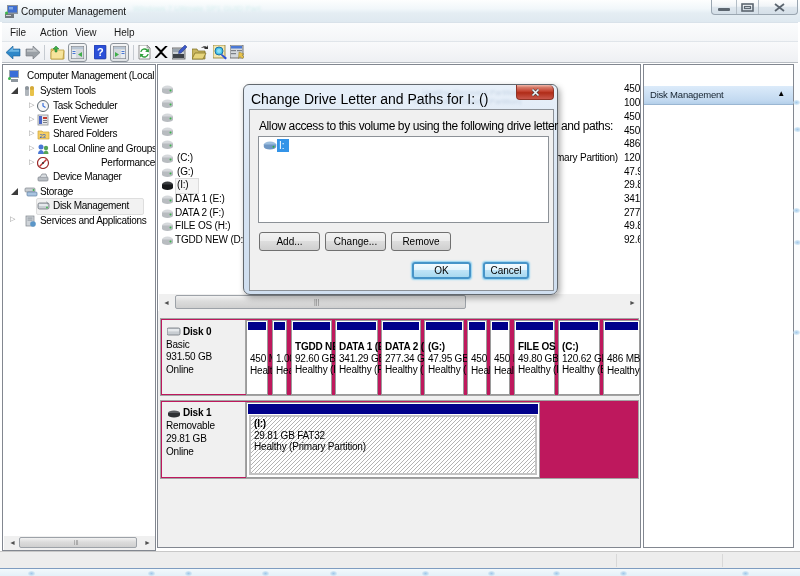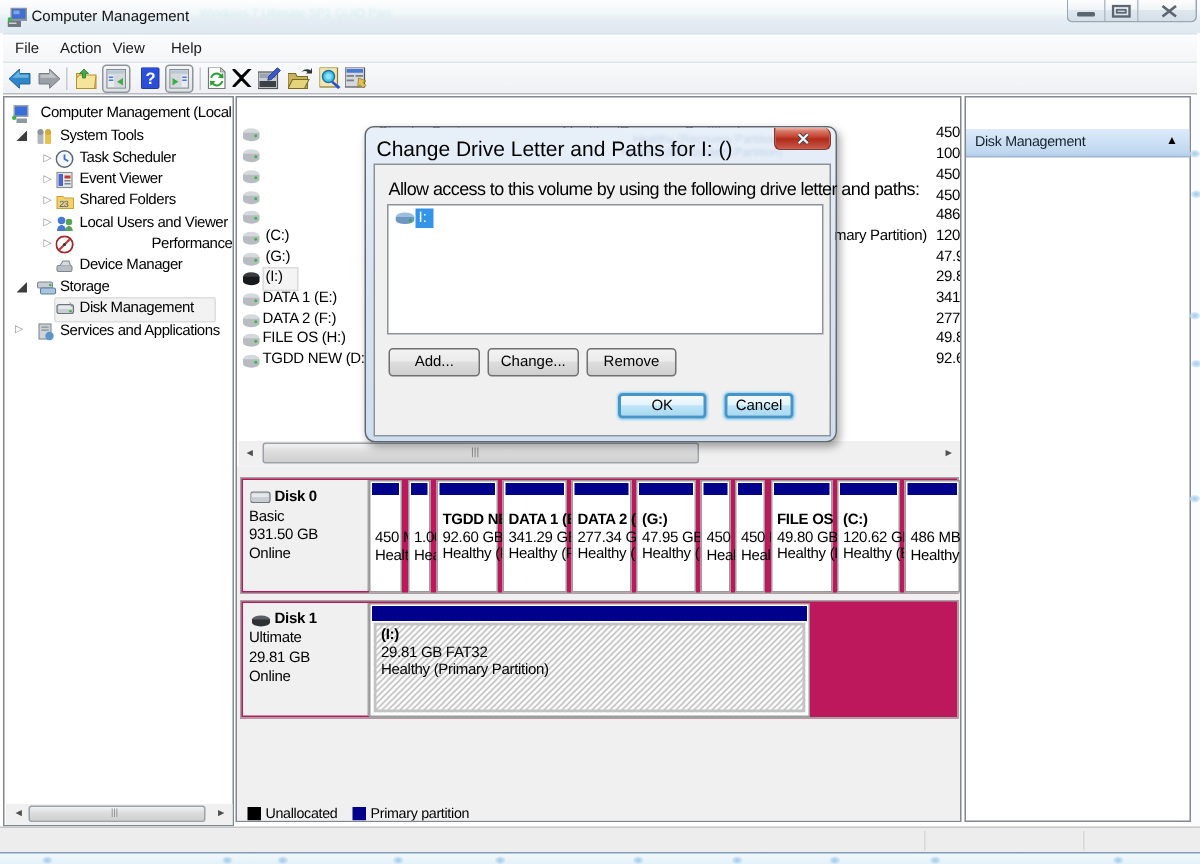--- a/index.html
+++ b/index.html
@@ -267,21 +267,21 @@
     <span style="position:absolute;left:45px;top:1px;">Shared Folders</span>
     </div>
   <div class="trow" style="left:5px;top:77px;">
     <span style="position:absolute;left:21px;top:2px;font-size:7px;color:#8a8a8a;">▷</span>
     <svg class="tico" width="13" height="12" style="left:29px">
         <circle cx="4" cy="4" r="2.5" fill="#4a78d4"></circle>
         <path d="M1 11c0-3 2-4 3-4s3 1 3 4z" fill="#4a78d4"></path>
         <circle cx="9" cy="5" r="2.2" fill="#56a556"></circle>
         <path d="M6.5 11c0-2.5 1.6-3.4 2.5-3.4s2.5.9 2.5 3.4z" fill="#56a556"></path>
       </svg>
-    <span style="position:absolute;left:45px;top:1px;">Local Users and Viewer</span>
+    <span style="position:absolute;left:45px;top:1px;">Local Online and Groups</span>
     </div>
   <div class="trow" style="left:5px;top:91px;">
     <span style="position:absolute;left:21px;top:2px;font-size:7px;color:#8a8a8a;">▷</span>
     <svg class="tico" width="13" height="12" style="left:29px">
         <circle cx="6" cy="6" r="5.5" fill="#fff" stroke="#9a2a2a" stroke-width="1.2"></circle>
         <path d="M2.5 9.5L9.5 2.5" stroke="#c03030" stroke-width="1.4"></path>
         <circle cx="6" cy="6" r="1" fill="#333"></circle>
       </svg>
     <span style="position:absolute;left:45px;top:1px;margin-left:48px;">Performance</span>
     </div>
@@ -547,47 +547,41 @@
         </div>
     </div>
 
     <div class="diskbox" style="left:2px;top:89px;width:479px;height:79px;">
       <div class="disklabel">
         <svg width="14" height="8" style="position:absolute;left:5px;top:8px">
             <ellipse cx="7" cy="3" rx="6" ry="2.6" fill="#5a5d61"></ellipse>
             <path d="M1 3h12v2a6 2.6 0 01-12 0z" fill="#2e3134"></path>
           </svg>
         <span style="position:absolute;left:21px;top:5px;font-weight:bold;">Disk 1</span>
-        <span style="position:absolute;left:4px;top:18px;">Ultimate</span>
+        <span style="position:absolute;left:4px;top:18px;">Removable</span>
         <span style="position:absolute;left:4px;top:31px;">29.81 GB</span>
         <span style="position:absolute;left:4px;top:44px;">Online</span>
       </div>
       <div class="part" style="left:85px;top:1px;width:294px;height:76px;background:#fff;">
         <div class="pbar" style="height:10px;"></div>
         <svg style="position:absolute;left:2px;top:12px" width="288" height="60">
           <defs>
               <pattern id="hat" width="4" height="4" patternUnits="userSpaceOnUse">
                 <path d="M-1,1 l2,-2 M0,4 l4,-4 M3,5 l2,-2" stroke="#9f9f9f" stroke-width="0.8" fill="none"></path>
               </pattern>
             </defs>
           <rect x="0" y="0" width="288" height="60" fill="#fff"></rect>
           <rect x="0" y="0" width="288" height="60" fill="url(#hat)"></rect>
           <rect x="1" y="1" width="286" height="58" fill="none" stroke="#c3c3c3" stroke-width="2"></rect>
         </svg>
         <div class="ptxt" style="left:7px;top:15px;"><b>(I:)</b><br>29.81 GB FAT32<br>Healthy (Primary Partition)</div>
       </div>
     </div>
   </div>
 
-  <div class="abs" id="legend">
-    <div class="lsq" style="left:7px;top:2px;background:#000;"></div>
-    <span style="position:absolute;left:19px;top:1px;">Unallocated</span>
-    <div class="lsq" style="left:77px;top:2px;background:#00008b;"></div>
-    <span style="position:absolute;left:89px;top:1px;">Primary partition</span>
-  </div>
 </div>
 
 <div class="abs" id="actpanel">
   <div class="abs" id="actdm">
       <span style="position:absolute;left:6px;top:3px">Disk Management</span>
     <span style="position:absolute;right:8px;top:3px;font-size:8px;color:#000">▲</span>
     </div>
 </div>
 <div class="abs" id="rightedge">
   <div class="tbdot" style="left:-1px;top:36px;"></div>

